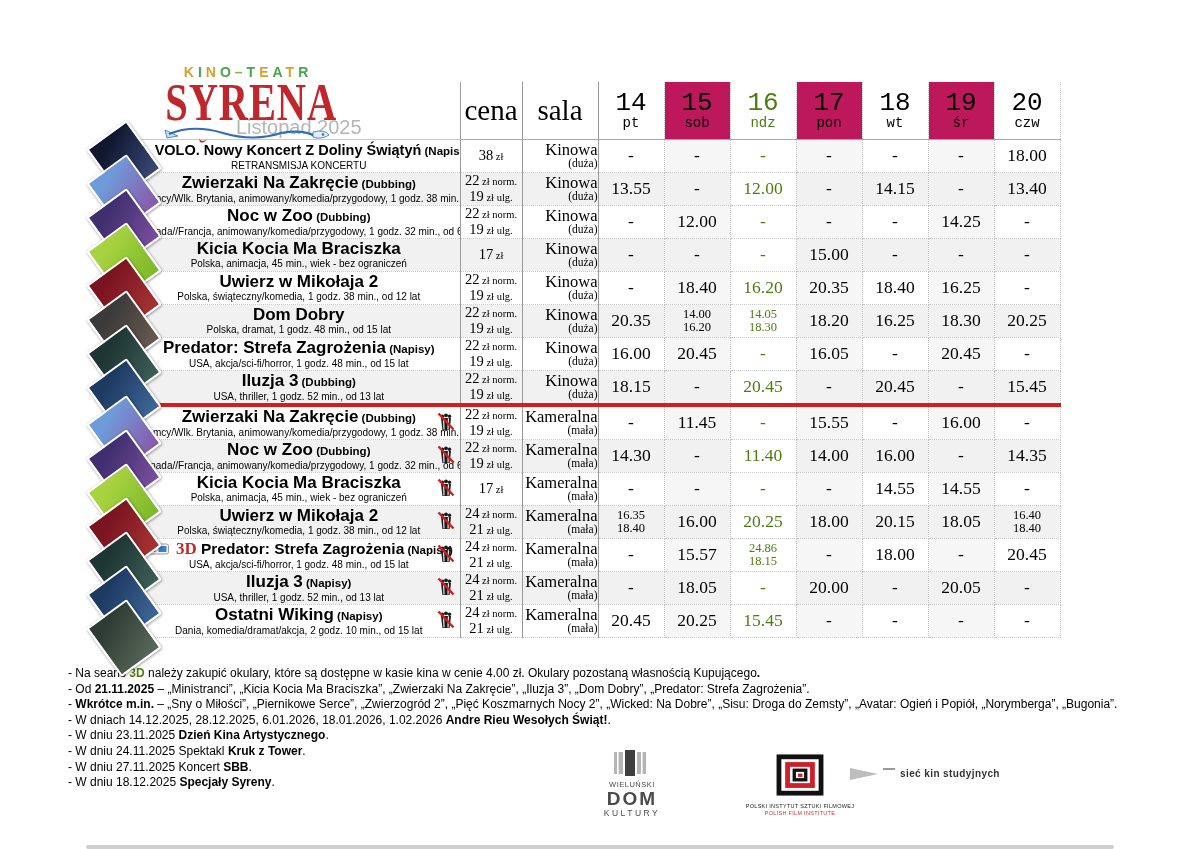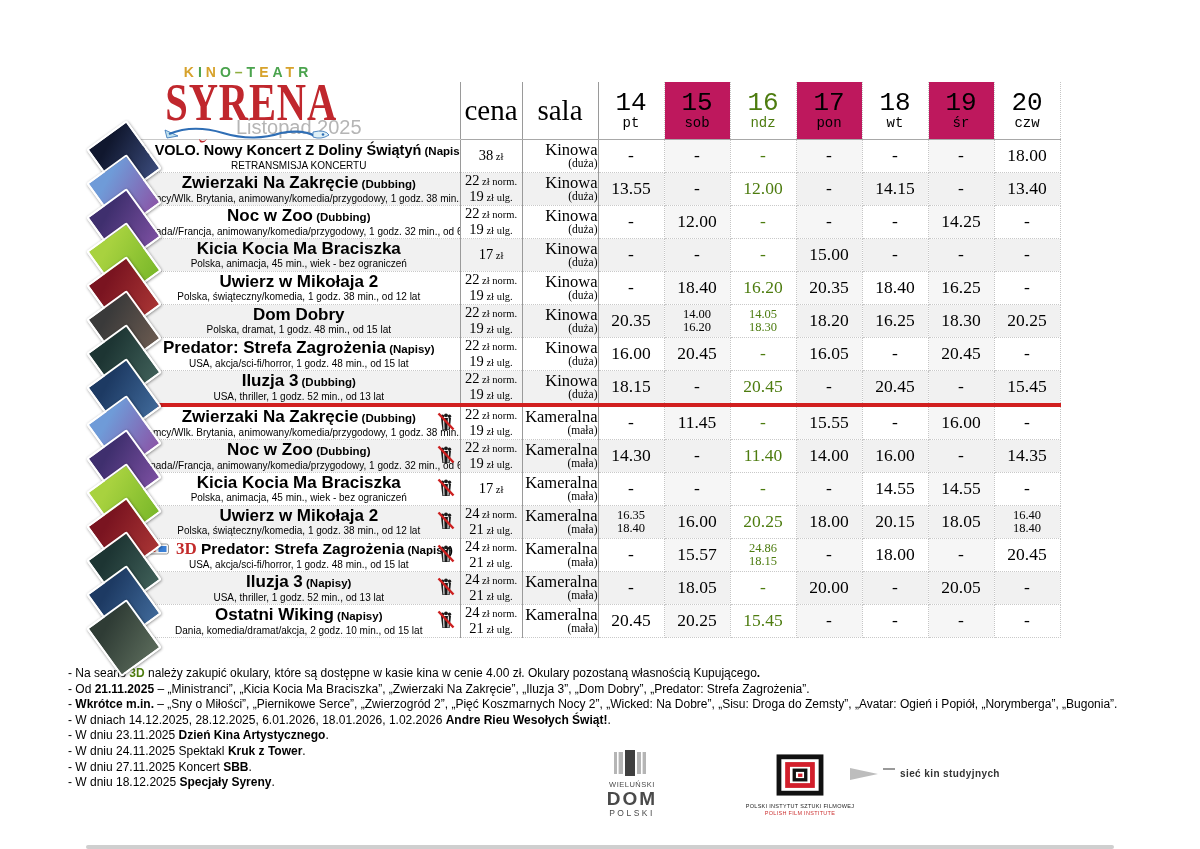--- a/index.html
+++ b/index.html
@@ -581,21 +581,21 @@
   <div class="wdk">
     <svg width="36" height="26" viewBox="0 0 36 26">
       <rect x="0" y="2" width="9" height="22" fill="#b5b5b5"></rect>
       <rect x="3" y="2" width="1.6" height="22" fill="#fff"></rect>
       <rect x="11" y="0" width="10" height="26" fill="#3f3f3f"></rect>
       <rect x="23" y="2" width="9" height="22" fill="#b5b5b5"></rect>
       <rect x="27" y="2" width="1.6" height="22" fill="#fff"></rect>
     </svg>
     <div class="wdk-l1">WIELUŃSKI</div>
     <div class="wdk-l2">DOM</div>
-    <div class="wdk-l3">POLSKI</div>
+    <div class="wdk-l3">KULTURY</div>
   </div>
 
   <div class="pisf">
     <svg width="50" height="44" viewBox="0 0 52 46">
       <rect x="4" y="4" width="44" height="38" fill="none" stroke="#111" stroke-width="5"></rect>
       <rect x="13" y="12" width="26" height="22" fill="none" stroke="#d21e2b" stroke-width="5"></rect>
       <rect x="20" y="18" width="12" height="10" fill="none" stroke="#111" stroke-width="3.5"></rect>
       <rect x="24" y="21.5" width="4.5" height="3.5" fill="#d21e2b"></rect>
     </svg>
     <div class="pisf-l1">POLSKI INSTYTUT SZTUKI FILMOWEJ</div>

